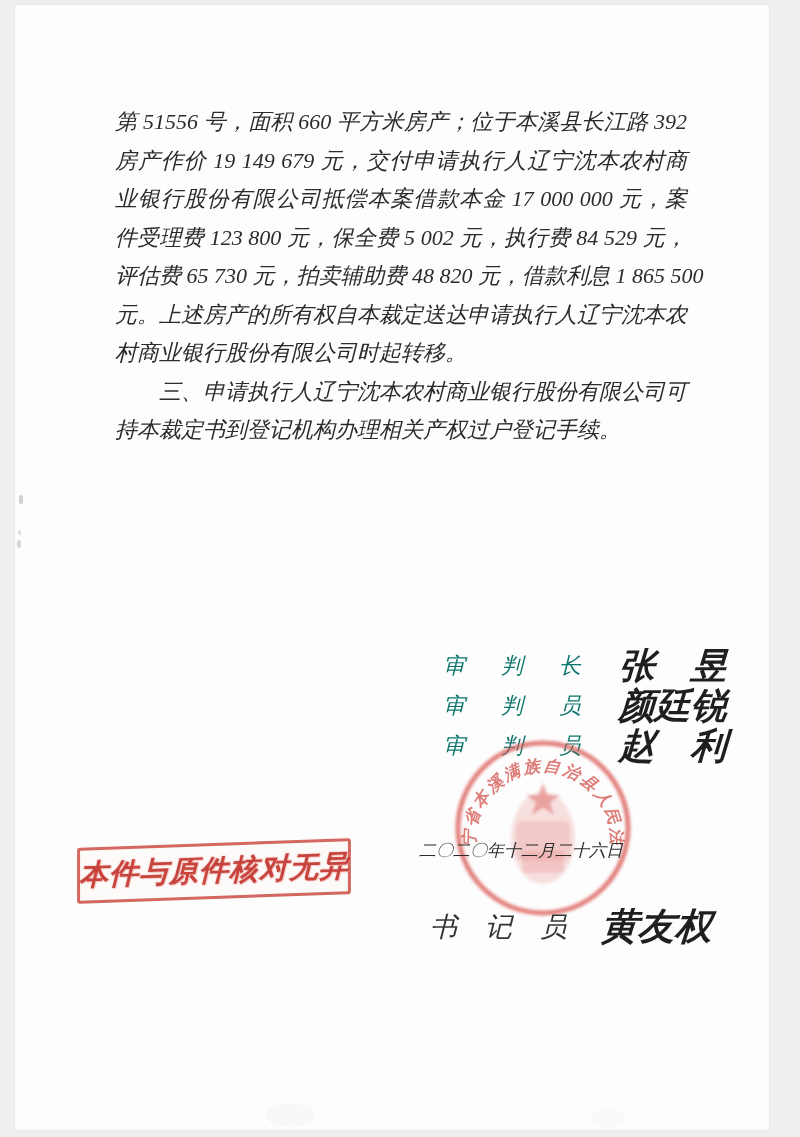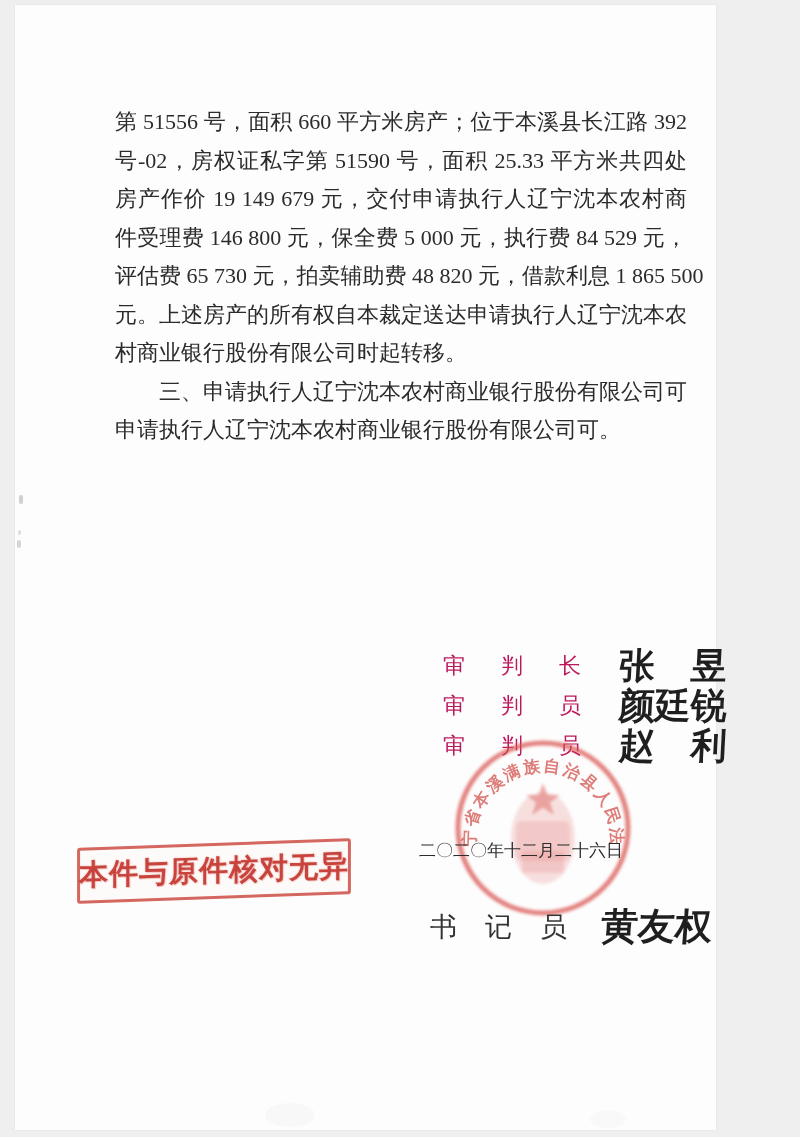--- a/index.html
+++ b/index.html
@@ -3,44 +3,45 @@
 <meta charset="utf-8">
 <style>
   html,body{margin:0;padding:0;}
   body{
     width:800px;height:1137px;
     background:#efefef;
     font-family:"Liberation Serif","DejaVu Serif",serif;
     position:relative;overflow:hidden;
   }
   .page{
-    position:absolute;left:15px;top:5px;width:701px;height:1125px;
+    position:absolute;left:15px;top:5px;width:754px;height:1125px;
     background:#fdfdfd;
     box-shadow:0 0 2px rgba(0,0,0,0.08);
+    font-style:italic;
   }
   
   .body-text{
     position:absolute;left:100px;top:98px;width:572px;
     font-size:22px;color:#2b2b2b;
   }
   .line{
     height:38.5px;line-height:38.5px;
     text-align:justify;text-align-last:justify;
     text-justify:inter-character;
     white-space:nowrap;
   }
   .line.flush{text-align-last:left;}
   .line.indent{text-indent:44px;}
   
   .sig-row{
     position:absolute;left:428px;height:40px;line-height:40px;
     white-space:nowrap;color:#2b2b2b;
   }
   .sig-label{
-    font-size:22px;letter-spacing:36px;color:#be185d;
+    font-size:22px;letter-spacing:36px;color:#0f766e;
     display:inline-block;vertical-align:middle;
   }
   .sig-name{
     font-size:36px;font-weight:bold;color:#1f1f1f;
     display:inline-block;vertical-align:middle;
     margin-left:2px;transform:skewX(-3deg);
   }
   .sig-row.r1{top:640px;}
   .sig-row.r2{top:680px;}
   .sig-row.r3{top:720px;}
@@ -91,28 +92,28 @@
   .smudge.b1{left:250px;top:1098px;width:50px;height:24px;opacity:0.05;border-radius:50%;}
   .smudge.b2{left:575px;top:1105px;width:36px;height:18px;opacity:0.04;border-radius:50%;}
 </style>
 </head>
 <body>
 
 <div class="page">
 
   <div class="body-text">
     <div class="line">第 51556 号，面积 660 平方米房产；位于本溪县长江路 392</div>
-    <div class="line">号-02，房权证私字第 51590 号，面积 25.33 平方米共四处</div>
     <div class="line">房产作价 19 149 679 元，交付申请执行人辽宁沈本农村商</div>
-    <div class="line">件受理费 146 800 元，保全费 5 000 元，执行费 84 529 元，</div>
+    <div class="line">业银行股份有限公司抵偿本案借款本金 17 000 000 元，案</div>
+    <div class="line">件受理费 123 800 元，保全费 5 002 元，执行费 84 529 元，</div>
     <div class="line">评估费 65 730 元，拍卖辅助费 48 820 元，借款利息 1 865 500</div>
     <div class="line">元。上述房产的所有权自本裁定送达申请执行人辽宁沈本农</div>
     <div class="line flush">村商业银行股份有限公司时起转移。</div>
     <div class="line indent">三、申请执行人辽宁沈本农村商业银行股份有限公司可</div>
-    <div class="line flush">申请执行人辽宁沈本农村商业银行股份有限公司可。</div>
+    <div class="line flush">持本裁定书到登记机构办理相关产权过户登记手续。</div>
   </div>
 
   <div class="sig-row r1">
     <span class="sig-label">审判长</span><span class="sig-name">张　昱</span>
   </div>
   <div class="sig-row r2">
     <span class="sig-label">审判员</span><span class="sig-name">颜廷锐</span>
   </div>
   <div class="sig-row r3">
     <span class="sig-label">审判员</span><span class="sig-name">赵　利</span>

